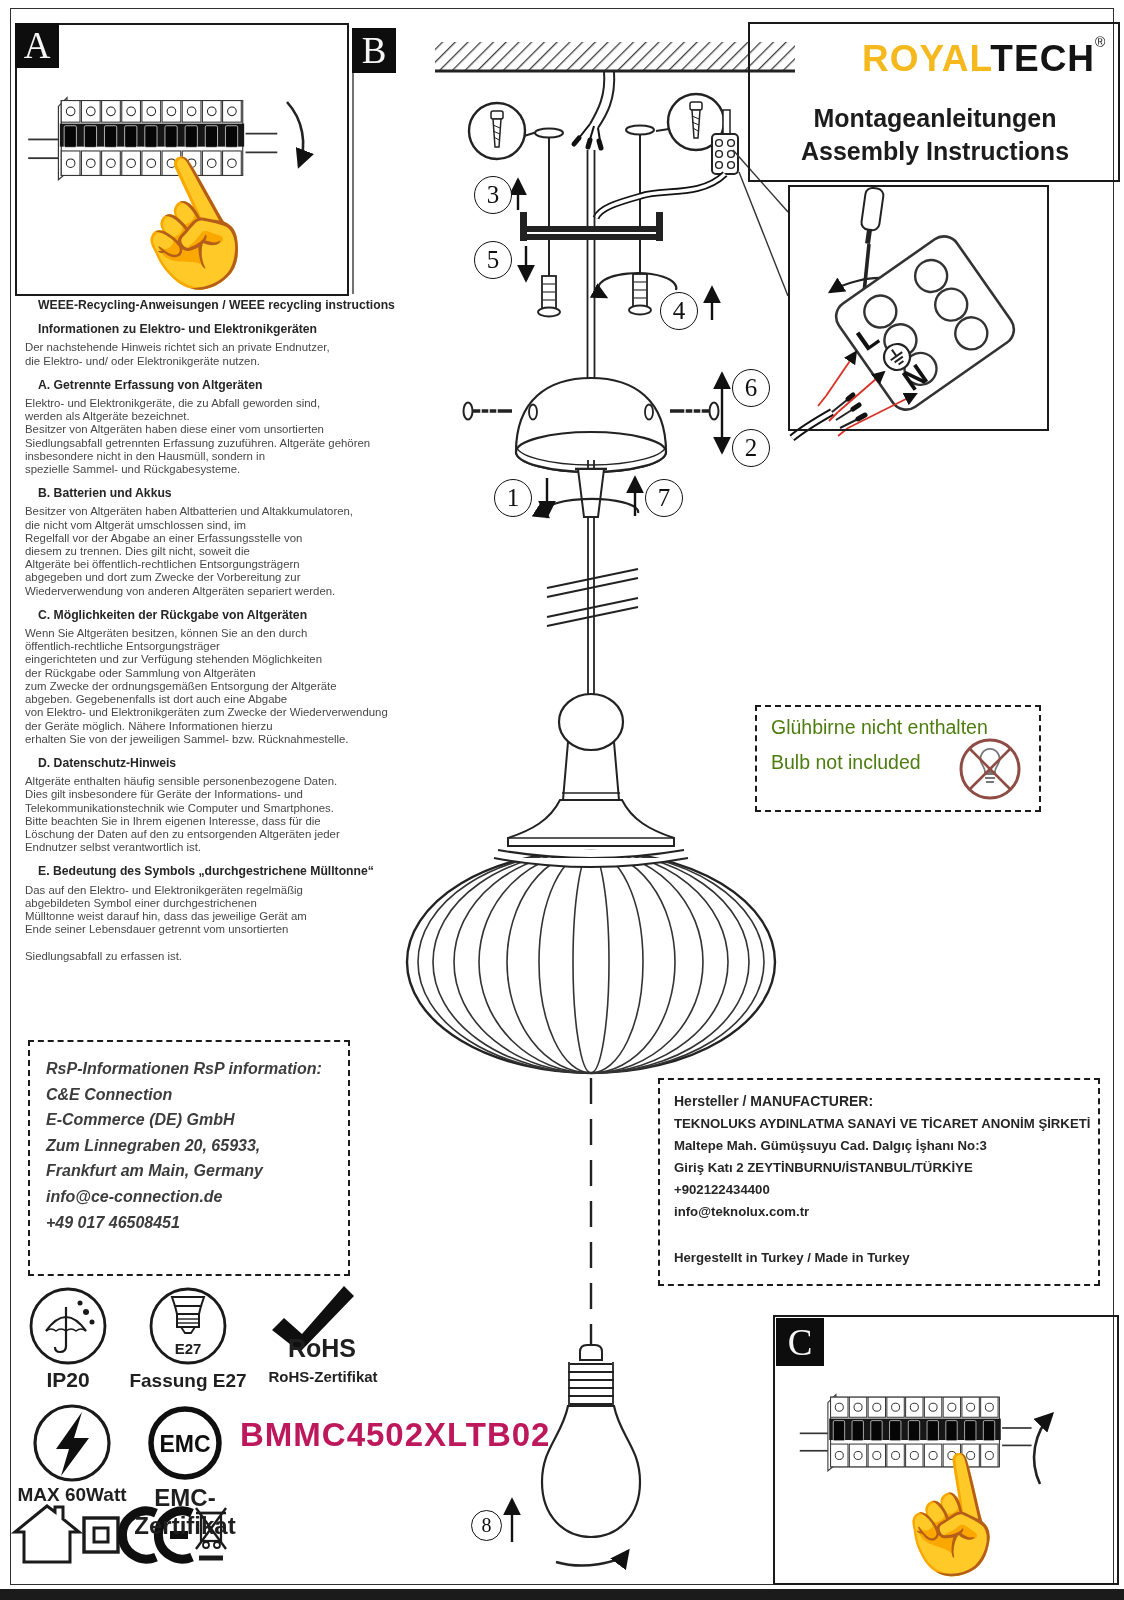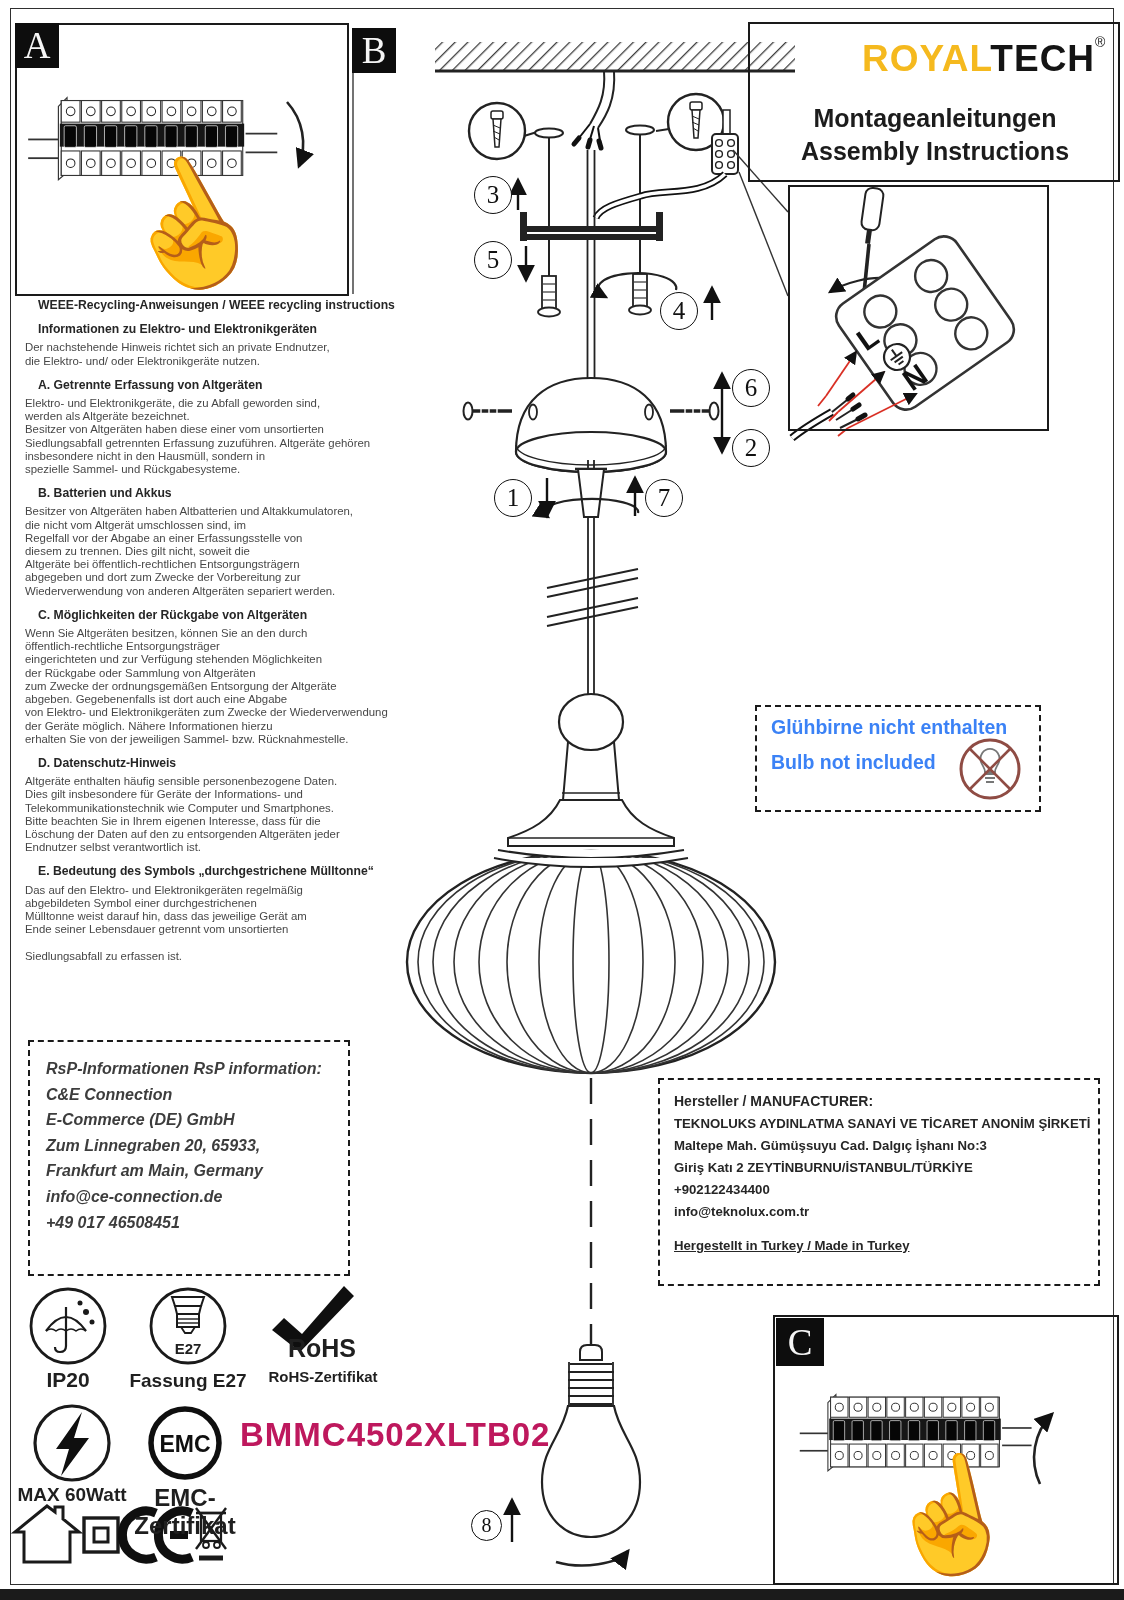--- a/index.html
+++ b/index.html
@@ -18,25 +18,25 @@
   .logo .reg{font-size:14px;vertical-align:24px;color:#141414;font-weight:400;}
   .titles{font-size:25px;font-weight:bold;color:#1c1c1c;text-align:center;line-height:1.32;}
   .weee{width:418px;font-size:11.4px;line-height:1.16;color:#474747;}
   .weee h3{font-size:12.2px;color:#262626;margin:10px 0 5px 13px;}
   .weee h3.first{margin-top:0;}
   .weee p{margin:0;white-space:pre-line;}
   .step{width:36px;height:36px;border:1.7px solid #111;border-radius:50%;
         font-family:"Liberation Serif", serif;font-size:25px;color:#111;
         display:flex;align-items:center;justify-content:center;background:#fff;}
   .step.small{width:29px;height:29px;font-size:20px;}
-  .note-line{font-size:19.5px;color:#3b82f6;font-weight:700;}
+  .note-line{font-size:19.5px;color:#4d7c0f;font-weight:400;}
   .rsp{font-size:16px;font-weight:bold;color:#3d3d3d;line-height:1.6;padding:14px 0 0 16px;font-style:italic;}
   .rsp .freq{margin-top:12px;}
   .manu{font-size:13.2px;font-weight:bold;color:#262626;line-height:1.66;padding:10px 0 0 14px;white-space:nowrap;}
-  .manu .madein{margin-top:12px;text-decoration:underline;}
+  .manu .madein{margin-top:24px;}
   .cert-label{font-weight:bold;color:#1f1f1f;text-align:center;}
   .product-code{font-size:33px;font-weight:bold;letter-spacing:1px;color:#be185d;white-space:nowrap;}
   .footer-bar{left:0;top:1589px;width:1124px;height:11px;background:#1b1b1b;}
   svg .ln{stroke:#222;fill:none;}
   svg text{font-family:"Liberation Sans", sans-serif;}
 </style>
 </head>
 <body>
 
 <div class="sheet">

